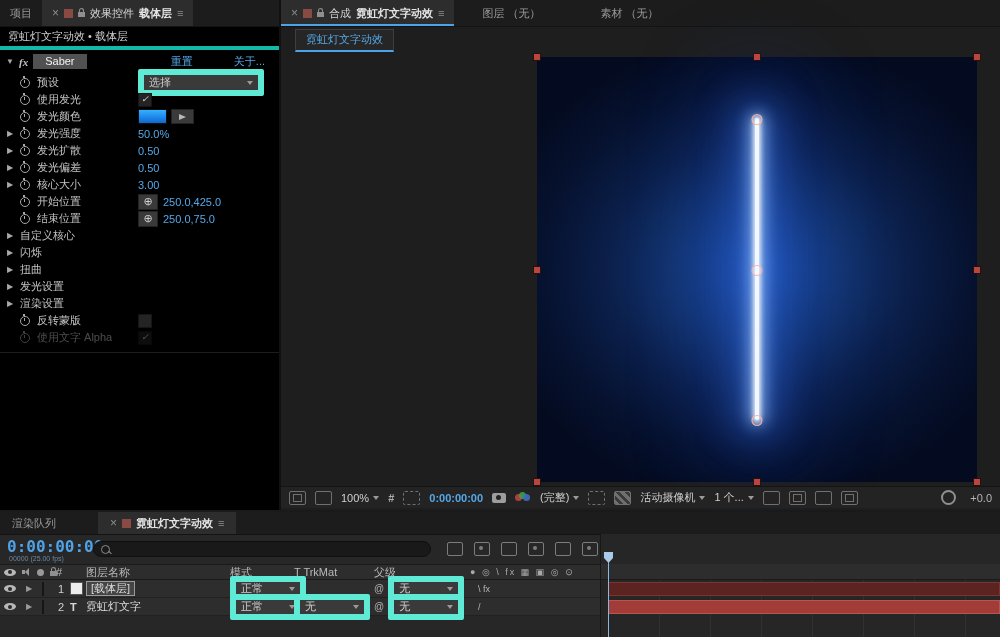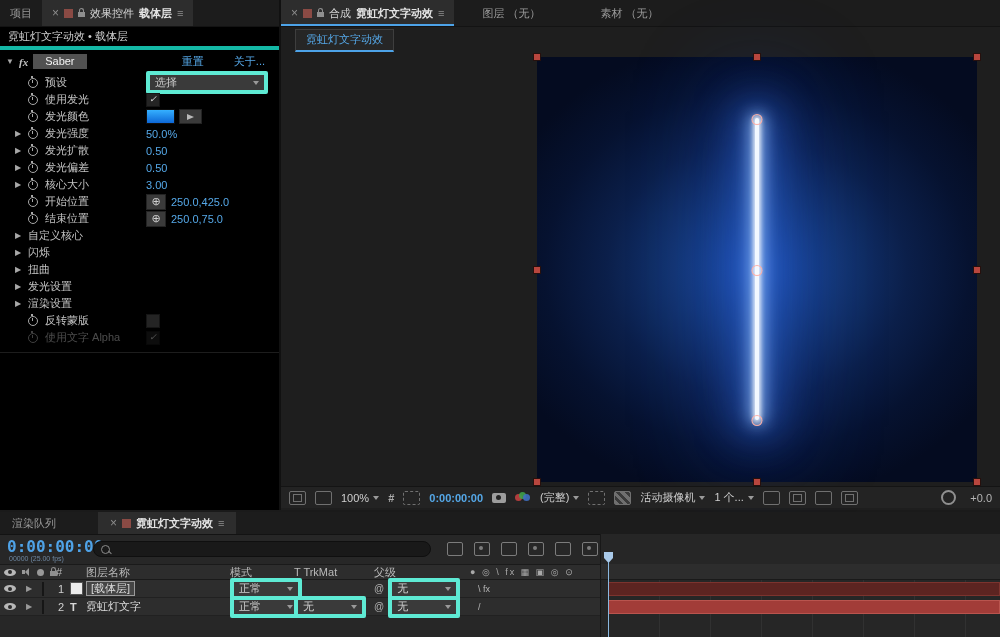--- a/index.html
+++ b/index.html
@@ -18,32 +18,32 @@
   .lock{width:7px;height:5px;background:#8f8f8f;position:relative;display:inline-block;margin-top:3px;flex:none}
   .lock::before{content:"";position:absolute;left:1px;top:-4px;width:3px;height:3px;border:1px solid #8f8f8f;border-bottom:none;border-radius:3px 3px 0 0}
 
   
   .left-panel{position:absolute;left:0;top:0;width:279px;height:510px;background:#000000;border-right:2px solid #111}
   .ec-bread{height:19px;line-height:19px;padding:0 8px;border-bottom:4px solid #14b8a6;color:#cfcfcf}
   .fx-title{display:flex;align-items:center;height:21px;padding:0 6px;margin-top:1px}
   .tw{width:13px;color:#a8a8a8;font-size:8px;flex:none}
   .fx-badge{font-style:italic;font-weight:bold;color:#c2c2c2;margin-right:5px;font-family:"Liberation Serif",serif}
   .fx-name{background:#515151;color:#f2f2f2;padding:1px 12px 2px}
-  .fx-links{margin-left:auto;display:flex;gap:30px;padding-right:8px}
+  .fx-links{margin-left:auto;display:flex;gap:41px;padding-right:8px}
   .link{color:#55a8e8}
-  .ec-rows{padding:2px 8px 6px;border-bottom:1px solid #1d1d1d}
+  .ec-rows{padding:2px 0 6px;border-bottom:1px solid #1d1d1d}
   .ec-row{display:flex;align-items:center;height:17px;padding-left:7px}
   .c-sw{width:17px;flex:none;display:flex}
   .sw-i{width:8px;height:8px;border:1px solid #a8a8a8;border-radius:50%;position:relative;display:block}
   .sw-i::before{content:"";position:absolute;left:2px;top:-3px;width:2px;height:2px;background:#a8a8a8}
   .sw-i::after{content:"";position:absolute;left:3px;top:1px;width:1px;height:3px;background:#a8a8a8}
   .c-lbl{width:101px;color:#c3c3c3;flex:none;white-space:nowrap;overflow:hidden}
   .grp-lbl{color:#c3c3c3}
   .val{color:#55a8e8}
-  .dd{width:104px;height:15px;background:#3a3a3a;border:4px solid #5eead4;border-radius:2px;display:flex;align-items:center;padding:0 5px;color:#cfcfcf}
+  .dd{width:104px;height:15px;background:#3a3a3a;border:6px solid #5eead4;border-radius:2px;display:flex;align-items:center;padding:0 5px;color:#cfcfcf}
   .dd::after{content:"";width:0;height:0;border-left:3px solid transparent;border-right:3px solid transparent;border-top:4px solid #9a9a9a;margin-left:auto}
   .dd.small{width:54px;height:14px}
   .cb{width:12px;height:12px;background:#242424;border:1px solid #151515;display:flex;align-items:center;justify-content:center;color:#dcdcdc;font-size:9px;line-height:1}
   .swatch{width:27px;height:13px;background:linear-gradient(180deg,#35b0ff,#0d67d6);border:1px solid #0e0e0e;margin-right:4px}
   .dropper{width:21px;height:13px;background:#3a3a3a;border:1px solid #232323;display:flex;align-items:center;justify-content:center}
   .drp{width:0;height:0;border-top:3px solid transparent;border-bottom:3px solid transparent;border-left:7px solid #b8b8b8}
   .ptp{width:18px;height:14px;background:#3a3a3a;border:1px solid #232323;color:#cfcfcf;display:flex;align-items:center;justify-content:center;font-size:11px;margin-right:5px;flex:none}
   .row-disabled{opacity:.38}
 
   

